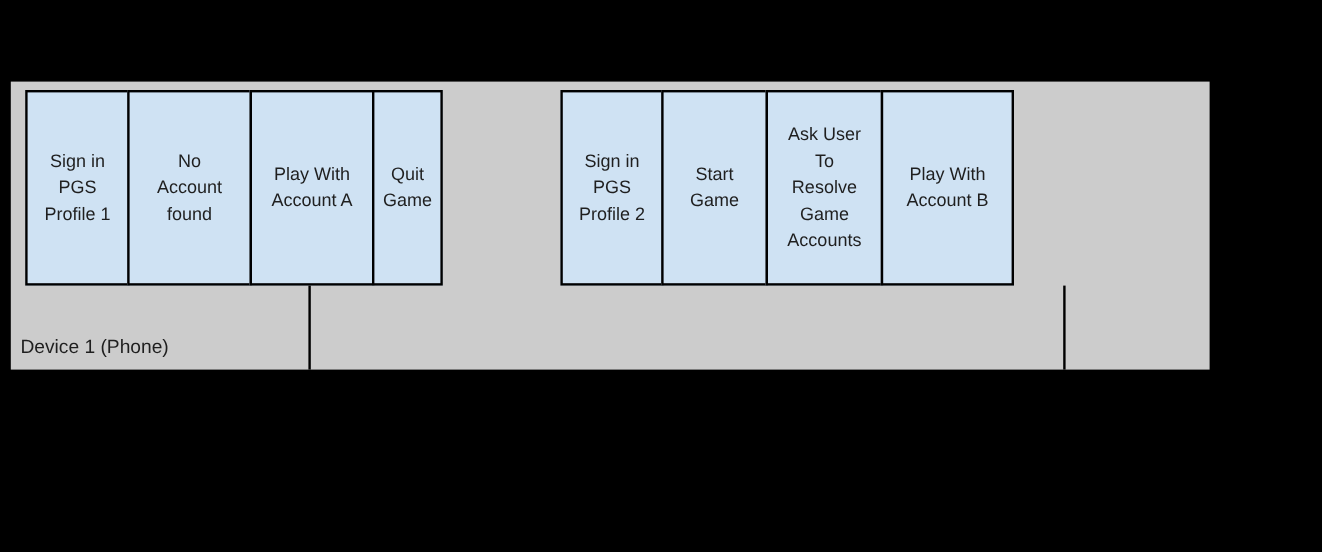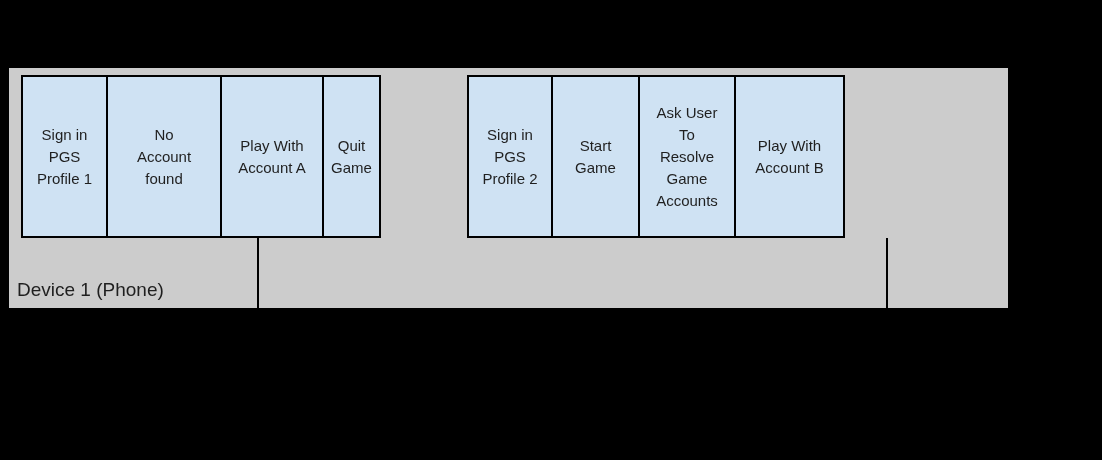--- a/index.html
+++ b/index.html
@@ -20,21 +20,21 @@
     left: 9px;
     top: 68px;
     width: 999px;
     height: 240px;
     background: #cccccc;
   }
   .lane-label {
     position: absolute;
     left: 8px;
     bottom: 9px;
-    font-size: 19px;
+    font-size: 16px;
     line-height: 19px;
     color: #1f1f1f;
     white-space: pre-line;
   }
   .group {
     position: absolute;
     top: 7px;
     display: flex;
     align-items: flex-start;
   }
@@ -54,21 +54,21 @@
     display: block;
     text-align: center;
     white-space: pre-line;
     font-size: 15px;
     line-height: 22px;
     color: #1f1f1f;
     padding: 0 2px;
   }
   
   #group-profile1 .box:nth-child(1) { width: 87px; }
-  #group-profile1 .box:nth-child(2) { width: 116px; }
+  #group-profile1 .box:nth-child(2) { width: 104px; }
   #group-profile1 .box:nth-child(3) { width: 104px; }
   #group-profile1 .box:nth-child(4) { width: 59px; }
   
   #group-profile2 .box:nth-child(1) { width: 86px; }
   #group-profile2 .box:nth-child(2) { width: 89px; }
   #group-profile2 .box:nth-child(3) { width: 98px; }
   #group-profile2 .box:nth-child(4) { width: 111px; }
   #group-profile2 .box:nth-child(5) { width: 111px; }
   .lifeline {
     position: absolute;

